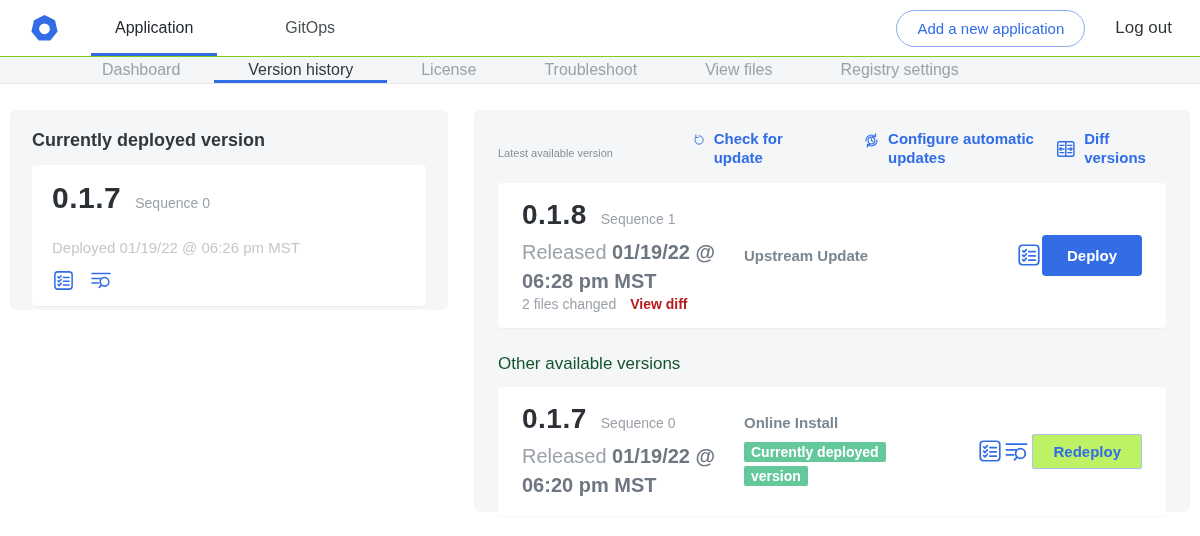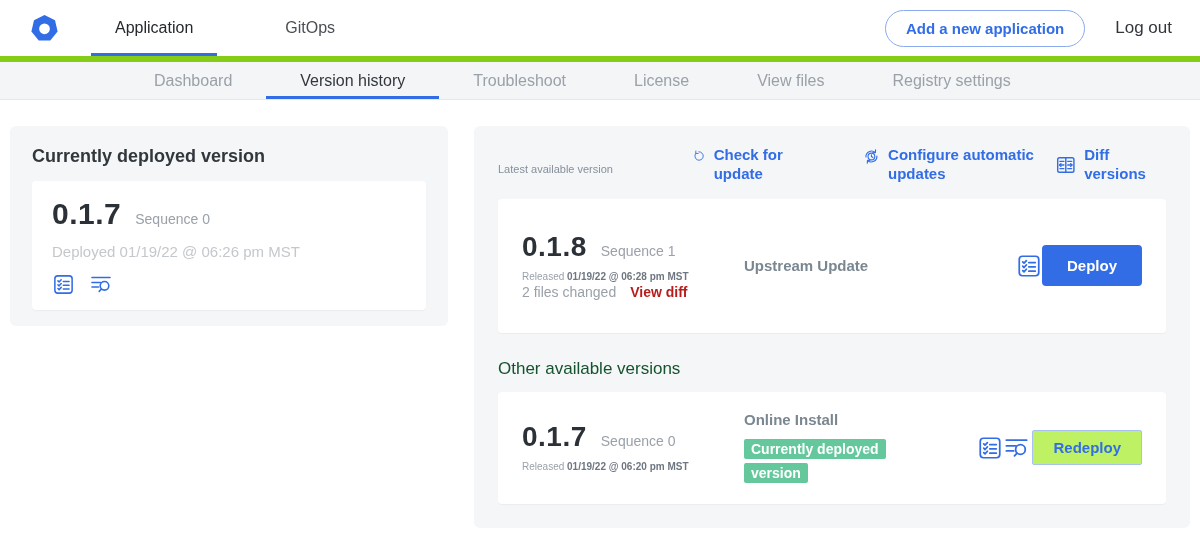--- a/index.html
+++ b/index.html
@@ -31,38 +31,38 @@
   }
   .top-tab.active { color: #24292e; border-bottom-color: #326de6; }
   .topnav-right {
     margin-left: auto;
     display: flex; align-items: center; gap: 30px;
   }
   .add-app-btn {
     background: #fff;
     border: 1px solid #8aaaf0;
     color: #326de6;
-    font-weight: bold;
+    font-weight: normal;
     font-size: 15px;
     border-radius: 19px;
     padding: 9px 20px;
     cursor: pointer;
     font-family: inherit;
   }
   .logout { font-size: 17px; color: #32373c; cursor: pointer; }
 
   
   .subnav {
-    height: 44px;
+    height: 28px;
     background: #f4f5f7;
-    border-top: 6px solid #84cc16;
+    border-top: 1px solid #84cc16;
     border-bottom: 1px solid #e6e8ea;
     display: flex;
     align-items: stretch;
-    padding-left: 120px;
+    padding-left: 68px;
   }
   .sub-tab {
     display: flex; align-items: center;
     padding: 0 34px;
     font-size: 16px;
     color: #9aa1a8;
     border-bottom: 3px solid transparent;
     padding-top: 3px;
     cursor: pointer;
   }
@@ -89,21 +89,21 @@
     background: #fff;
     border-radius: 4px;
     box-shadow: 0 1px 1px rgba(0,0,0,0.04);
   }
 
   
   .deployed-inner { margin-top: 14px; padding: 16px 20px 14px 20px; }
   .version-row { display: flex; align-items: baseline; gap: 14px; }
   .version-big { font-size: 30px; font-weight: bold; color: #2b3137; letter-spacing: 0.5px; }
   .sequence { font-size: 14px; color: #9aa1a8; }
-  .deployed-date { margin-top: 12px; font-size: 15px; color: #c4c8cc; }
+  .deployed-date { margin-top: 24px; font-size: 15px; color: #c4c8cc; }
   .icon-row { margin-top: 12px; display: flex; gap: 14px; align-items: center; }
   .icon-btn { background: none; border: none; padding: 0; cursor: pointer; line-height: 0; }
 
   
   .avail-header { display: flex; align-items: flex-start; }
   .avail-title {
     width: 150px; flex: none;
     font-size: 11px; color: #86909a; line-height: 1.3; margin-top: 16px;
   }
   .blue-action {
@@ -121,21 +121,21 @@
   .release-card {
     margin-top: 15px;
     padding: 16px 24px;
     display: flex;
     align-items: center;
     min-height: 134px;
   }
   .release-card.compact { min-height: 112px; margin-top: 13px; }
   .rel-left { width: 212px; flex: none; }
   .version-md { font-size: 28px; font-weight: bold; color: #2b3137; letter-spacing: 0.5px; }
-  .released-line { margin-top: 7px; font-size: 10px; color: #9aa1a8; line-height: 1.45; }
+  .released-line { margin-top: 7px; font-size: 20px; color: #9aa1a8; line-height: 1.45; }
   .released-line .rel-date { color: #6e7681; font-weight: bold; }
   .files-row { font-size: 14px; color: #9aa1a8; display: flex; align-items: center; }
   .view-diff { color: #b91c1c; font-weight: bold; margin-left: 14px; cursor: pointer; }
   .rel-mid { flex: 1; padding-left: 10px; align-self: center; }
   .source-label { font-size: 15px; font-weight: bold; color: #7a8791; }
   .badge-wrap { margin-top: 9px; width: 172px; line-height: 24px; }
   .deployed-badge {
     background: #65c89d;
     color: #fff;
     font-size: 14px;
@@ -188,24 +188,24 @@
 </div>
 
 <div class="subnav">
   <div class="sub-tab">
     <span>Dashboard</span>
   </div>
   <div class="sub-tab active">
     <span>Version history</span>
   </div>
   <div class="sub-tab">
+    <span>License</span>
+  </div>
+  <div class="sub-tab">
     <span>Troubleshoot</span>
-  </div>
-  <div class="sub-tab">
-    <span>License</span>
   </div>
   <div class="sub-tab">
     <span>View files</span>
   </div>
   <div class="sub-tab">
     <span>Registry settings</span>
   </div>
 </div>
 
 <div class="main">

